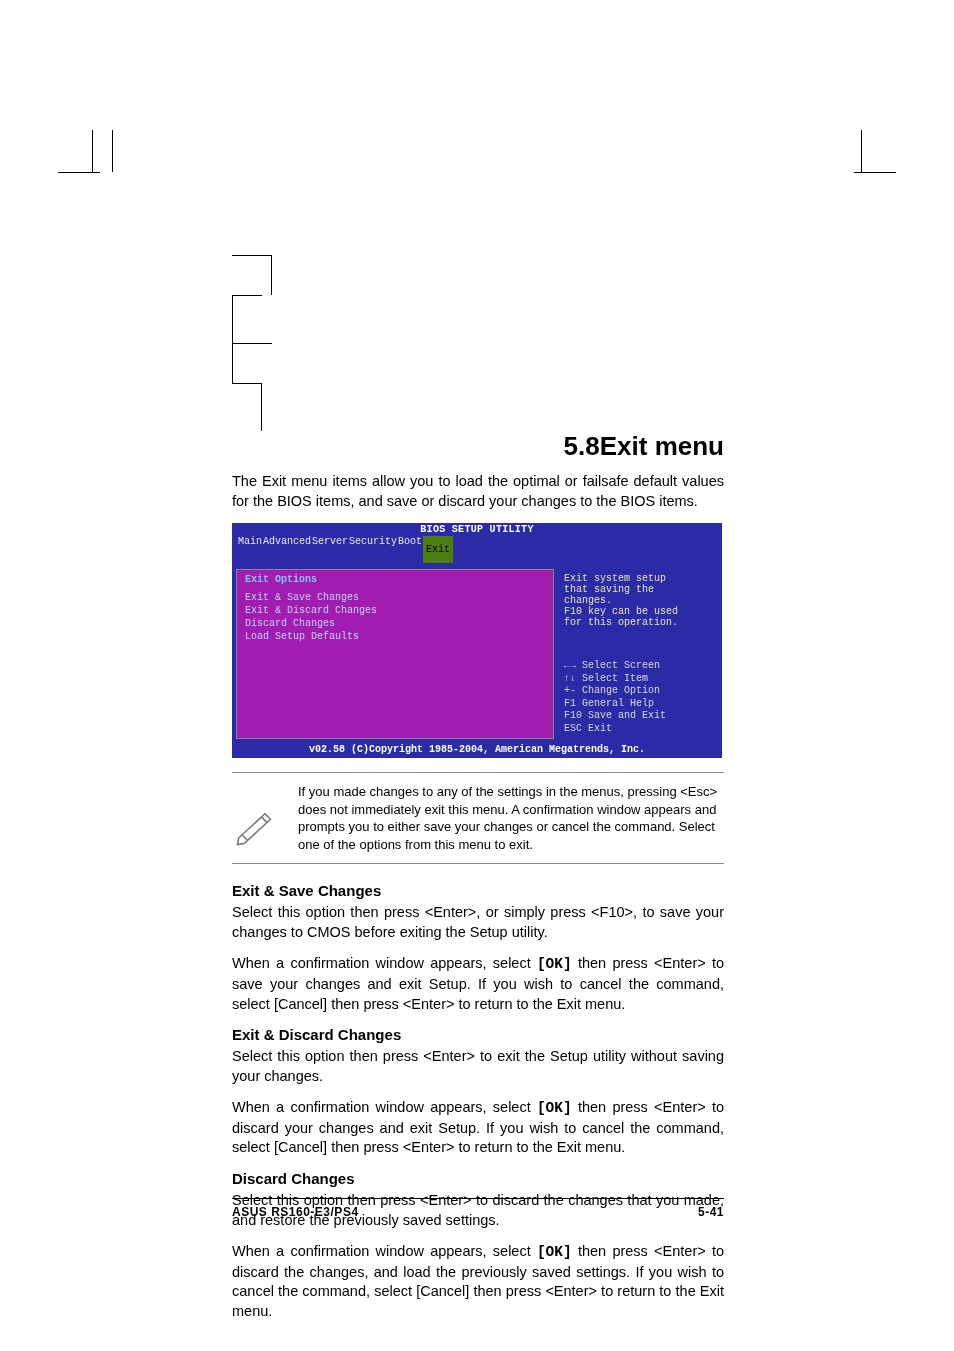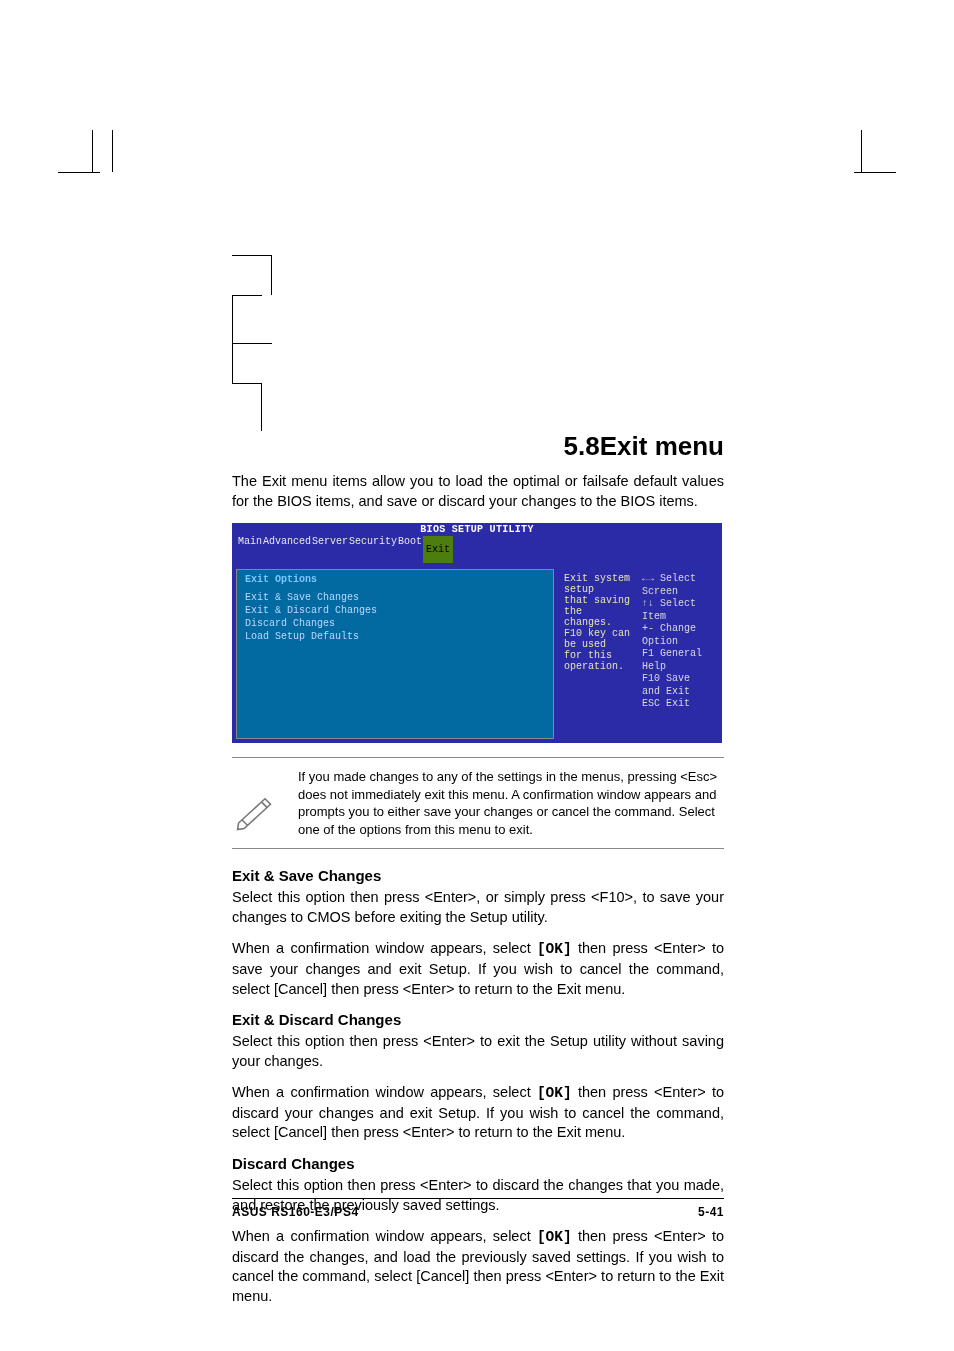--- a/index.html
+++ b/index.html
@@ -24,24 +24,24 @@
     .cm-br-b { right: 108px; bottom: 62px; width: 30px; height: 48px; border-right: 1px solid #000; border-top: 1px solid #000; }
     .heading-main { font-size: 26px; font-weight: bold; margin-bottom: 10px; text-align: right; }
     .heading-main .num { display: inline-block; width: 56px; }
     .body-p { font-size: 14.5px; line-height: 1.35; margin-bottom: 12px; text-align: justify; }
     .bios-box { width: 490px; margin: 0 0 14px 0; font-family: "Courier New", monospace; font-size: 10px; }
     .bios-header { background: #2b2ba8; color: #fff; text-align: center; padding: 1px 0; font-weight: bold; letter-spacing: 0.3px; }
     .bios-tabs { background: #2b2ba8; color: #fff; display: flex; padding: 0 6px 2px 6px; gap: 1px; }
     .bios-tabs span { color: #e8e8e8; }
     .bios-tabs .active { background: #4d7c0f; color: #000; padding: 8px 3px; }
     .bios-body { display: flex; background: #2b2ba8; padding: 4px; gap: 4px; }
-    .bios-left { flex: 1; border: 1px solid #888; background: #0369a1; color: #b0e0ff; padding: 4px 8px; min-height: 170px; }
+    .bios-left { flex: 1; border: 1px solid #888; background: #a21caf; color: #b0e0ff; padding: 4px 8px; min-height: 170px; }
     .bios-left .opt-header { color: #7bc7ff; font-weight: bold; margin-bottom: 6px; }
     .bios-left .opt { color: #b8d8ff; line-height: 1.3; }
-    .bios-right { width: 160px; background: #2b2ba8; color: #b8d8ff; padding: 4px 6px; display:flex; flex-direction:row; justify-content: space-between; min-height:170px; }
+    .bios-right { width: 160px; background: #2b2ba8; color: #b8d8ff; padding: 4px 6px; display:flex; flex-direction:column; justify-content: space-between; min-height:170px; }
     .bios-right .help-top div { color:#e4e4b0; }
     .bios-right .help-bot div { color:#d8d8d8; line-height:1.25; }
     .bios-footer { background: #2b2ba8; color: #fff; text-align: center; padding: 1px 0 3px 0; font-weight: bold; }
     .note-box { display: flex; gap: 22px; border-top: 1px solid #888; border-bottom: 1px solid #888; padding: 10px 0; margin: 6px 0 18px 0; align-items:flex-end; }
     .note-icon { width: 44px; flex: none; }
     .note-text { font-size: 13px; line-height: 1.35; }
     .sub-heading { font-weight: bold; font-size: 15px; margin: 8px 0 4px 0; }
     .footer-line { border-top: 1px solid #000; position: absolute; left: 232px; right: 230px; bottom: 132px; padding-top: 6px; display:flex; justify-content: space-between; font-size: 12px; font-weight: bold; letter-spacing: 0.5px; }
     b.mono { font-family: "Courier New", monospace; font-weight: bold; }
     .note-svg path { stroke: #777; stroke-width: 1.4; fill: none; }
@@ -96,20 +96,21 @@
       <div class="help-bot">
         <div>←→ Select Screen</div>
         <div>↑↓  Select Item</div>
         <div>+-  Change Option</div>
         <div>F1  General Help</div>
         <div>F10 Save and Exit</div>
         <div>ESC Exit</div>
       </div>
     </div>
   </div>
+  <div class="bios-footer">v02.58 (C)Copyright 1985-2004, American Megatrends, Inc.</div>
 </div>
 
 <div class="note-box">
   <div class="note-icon">
     <svg class="note-svg" viewBox="0 0 40 40">
       <path d="M6 30 L30 8 L35 13 L11 35 L5 36 Z"></path>
       <path d="M9 27 L14 32"></path>
       <path d="M27 11 L32 16"></path>
     </svg>
   </div>

